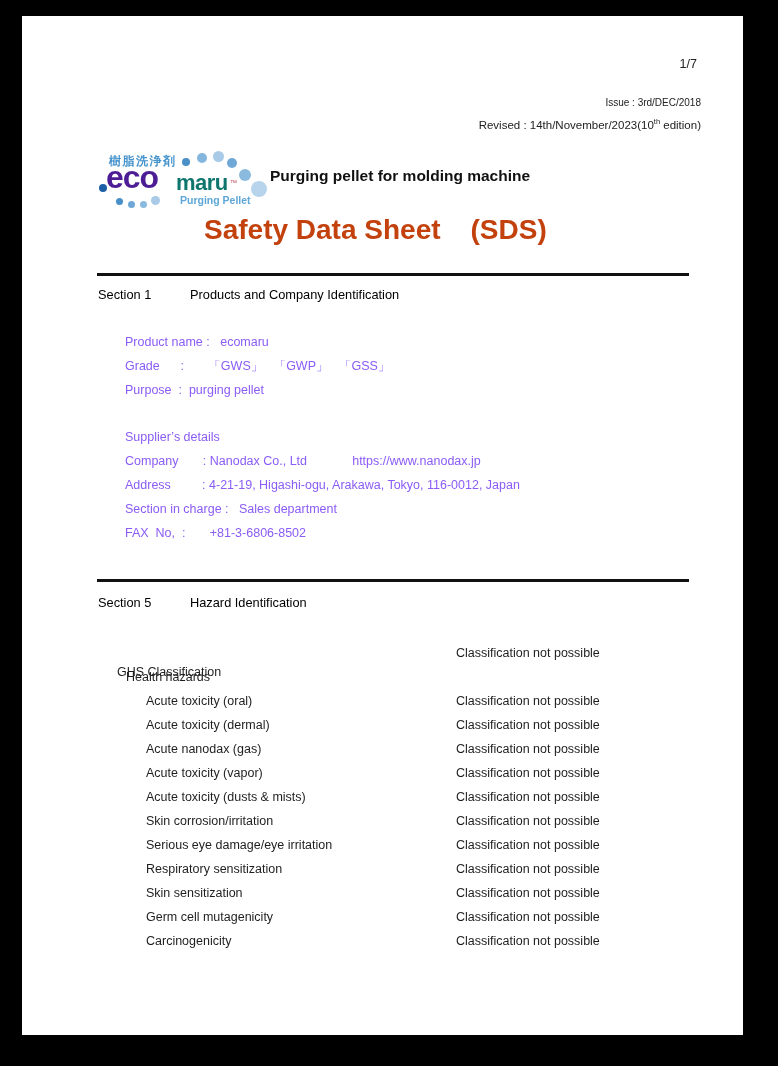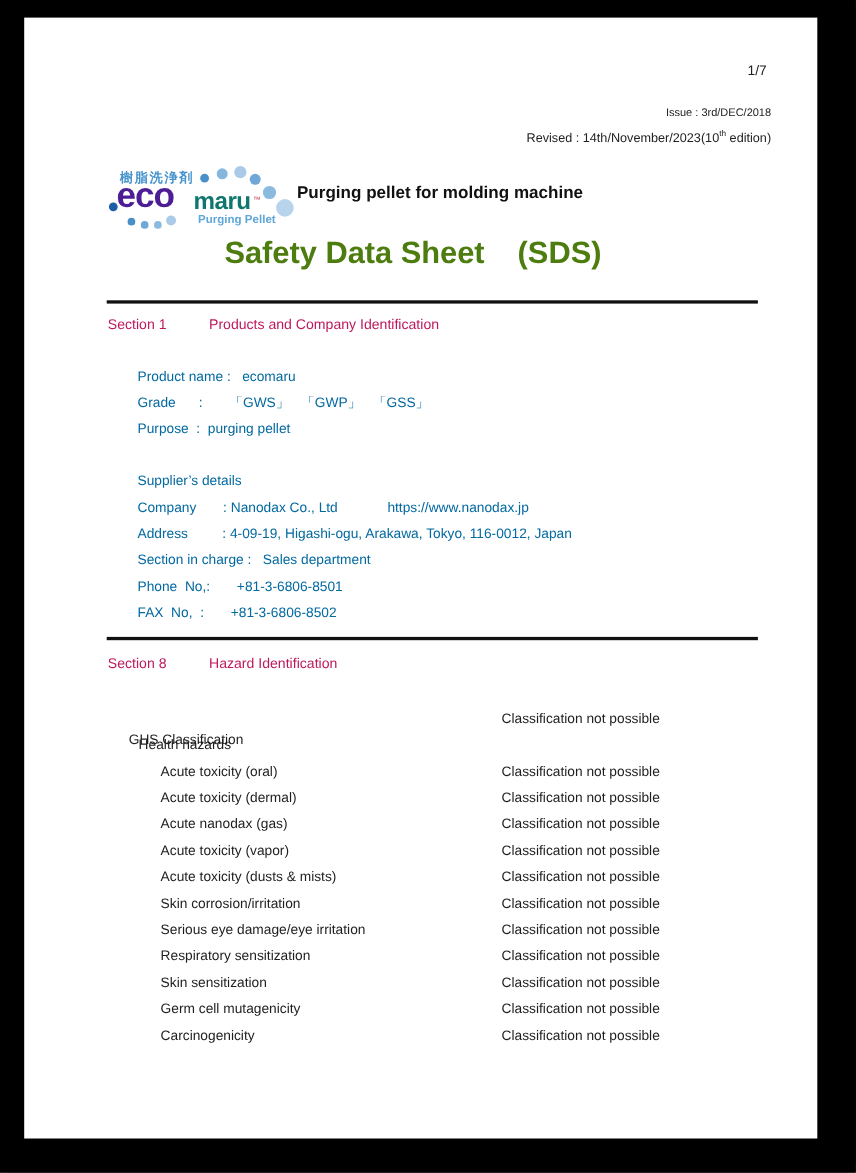--- a/index.html
+++ b/index.html
@@ -35,33 +35,33 @@
   .dot-t4 { left: 124px; top: 9px; width: 10px; height: 10px; background: #6fa8d6; }
   .dot-t5 { left: 136px; top: 20px; width: 12px; height: 12px; background: #8abbdf; }
   .dot-t6 { left: 148px; top: 32px; width: 16px; height: 16px; background: #b8d4ec; }
   .dot-b1 { left: 13px; top: 49px; width: 7px; height: 7px; background: #4a90c8; }
   .dot-b2 { left: 25px; top: 52px; width: 7px; height: 7px; background: #6fa8d6; }
   .dot-b3 { left: 37px; top: 52px; width: 7px; height: 7px; background: #8abbdf; }
   .dot-b4 { left: 48px; top: 47px; width: 9px; height: 9px; background: #a9cbe7; }
 
   .tagline { left: 248px; top: 151px; font-size: 15.5px; font-weight: bold; color: #111; }
 
-  .doc-title { left: 182px; top: 198px; font-size: 28px; font-weight: bold; color: #4d7c0f; }
+  .doc-title { left: 182px; top: 198px; font-size: 28px; font-weight: bold; color: #c2410c; }
   .doc-title .suffix { margin-left: 30px; }
 
   .rule { left: 75px; width: 592px; height: 3px; background: #111; }
   .rule-1 { top: 257px; }
   .rule-2 { top: 563px; }
 
-  .section-header { left: 76px; font-size: 12.8px; color: #be185d; }
+  .section-header { left: 76px; font-size: 12.8px; color: #000000; }
   .section-header-1 { top: 271px; }
   .section-header-2 { top: 579px; }
   .section-label { display: inline-block; width: 92px; }
 
-  .text-list { font-size: 12.5px; color: #0369a1; }
+  .text-list { font-size: 12.5px; color: #8b5cf6; }
   .text-list .line { height: 24px; line-height: 24px; white-space: pre; }
   .product-lines { left: 103px; top: 314px; }
   .supplier-lines { left: 103px; top: 409px; }
 
   .ghs-heading { left: 95px; top: 601px; font-size: 12.5px; color: #1e1e1e; margin-top: 48px; }
 
   .hazard-table { left: 0; top: 625px; width: 721px; font-size: 12.5px; color: #1e1e1e; }
   .hazard-row { position: relative; height: 24px; line-height: 24px; }
   .hazard-item { position: absolute; }
   .hazard-row.ind1 .hazard-item { left: 104px; }
@@ -112,30 +112,29 @@
 
     <div class="line">Product name :   ecomaru</div>
         <div class="line">Grade      :       「GWS」   「GWP」   「GSS」</div>
         <div class="line">Purpose  :  purging pellet</div>
       </div>
 
     <div class="abs text-list supplier-lines">
 
     <div class="line">Supplier’s details</div>
         <div class="line">Company       : Nanodax Co., Ltd             https://www.nanodax.jp</div>
-        <div class="line">Address         : 4-09-19, Higashi-ogu, Arakawa, Tokyo, 116-0012, Japan</div>
+        <div class="line">Address         : 4-21-19, Higashi-ogu, Arakawa, Tokyo, 116-0012, Japan</div>
         <div class="line">Section in charge :   Sales department</div>
-        <div class="line">Phone  No,:       +81-3-6806-8501</div>
         <div class="line">FAX  No,  :       +81-3-6806-8502</div>
       </div>
 
     <div class="abs rule rule-2"></div>
 
     <div class="abs section-header section-header-2">
-      <span class="section-label">Section 8</span><span>Hazard Identification</span>
+      <span class="section-label">Section 5</span><span>Hazard Identification</span>
     </div>
 
     <div class="abs ghs-heading">GHS Classification</div>
 
     <div class="abs hazard-table">
 
         <div class="hazard-row ind1">
           <span class="hazard-class">Classification not possible</span>
         </div>
 

